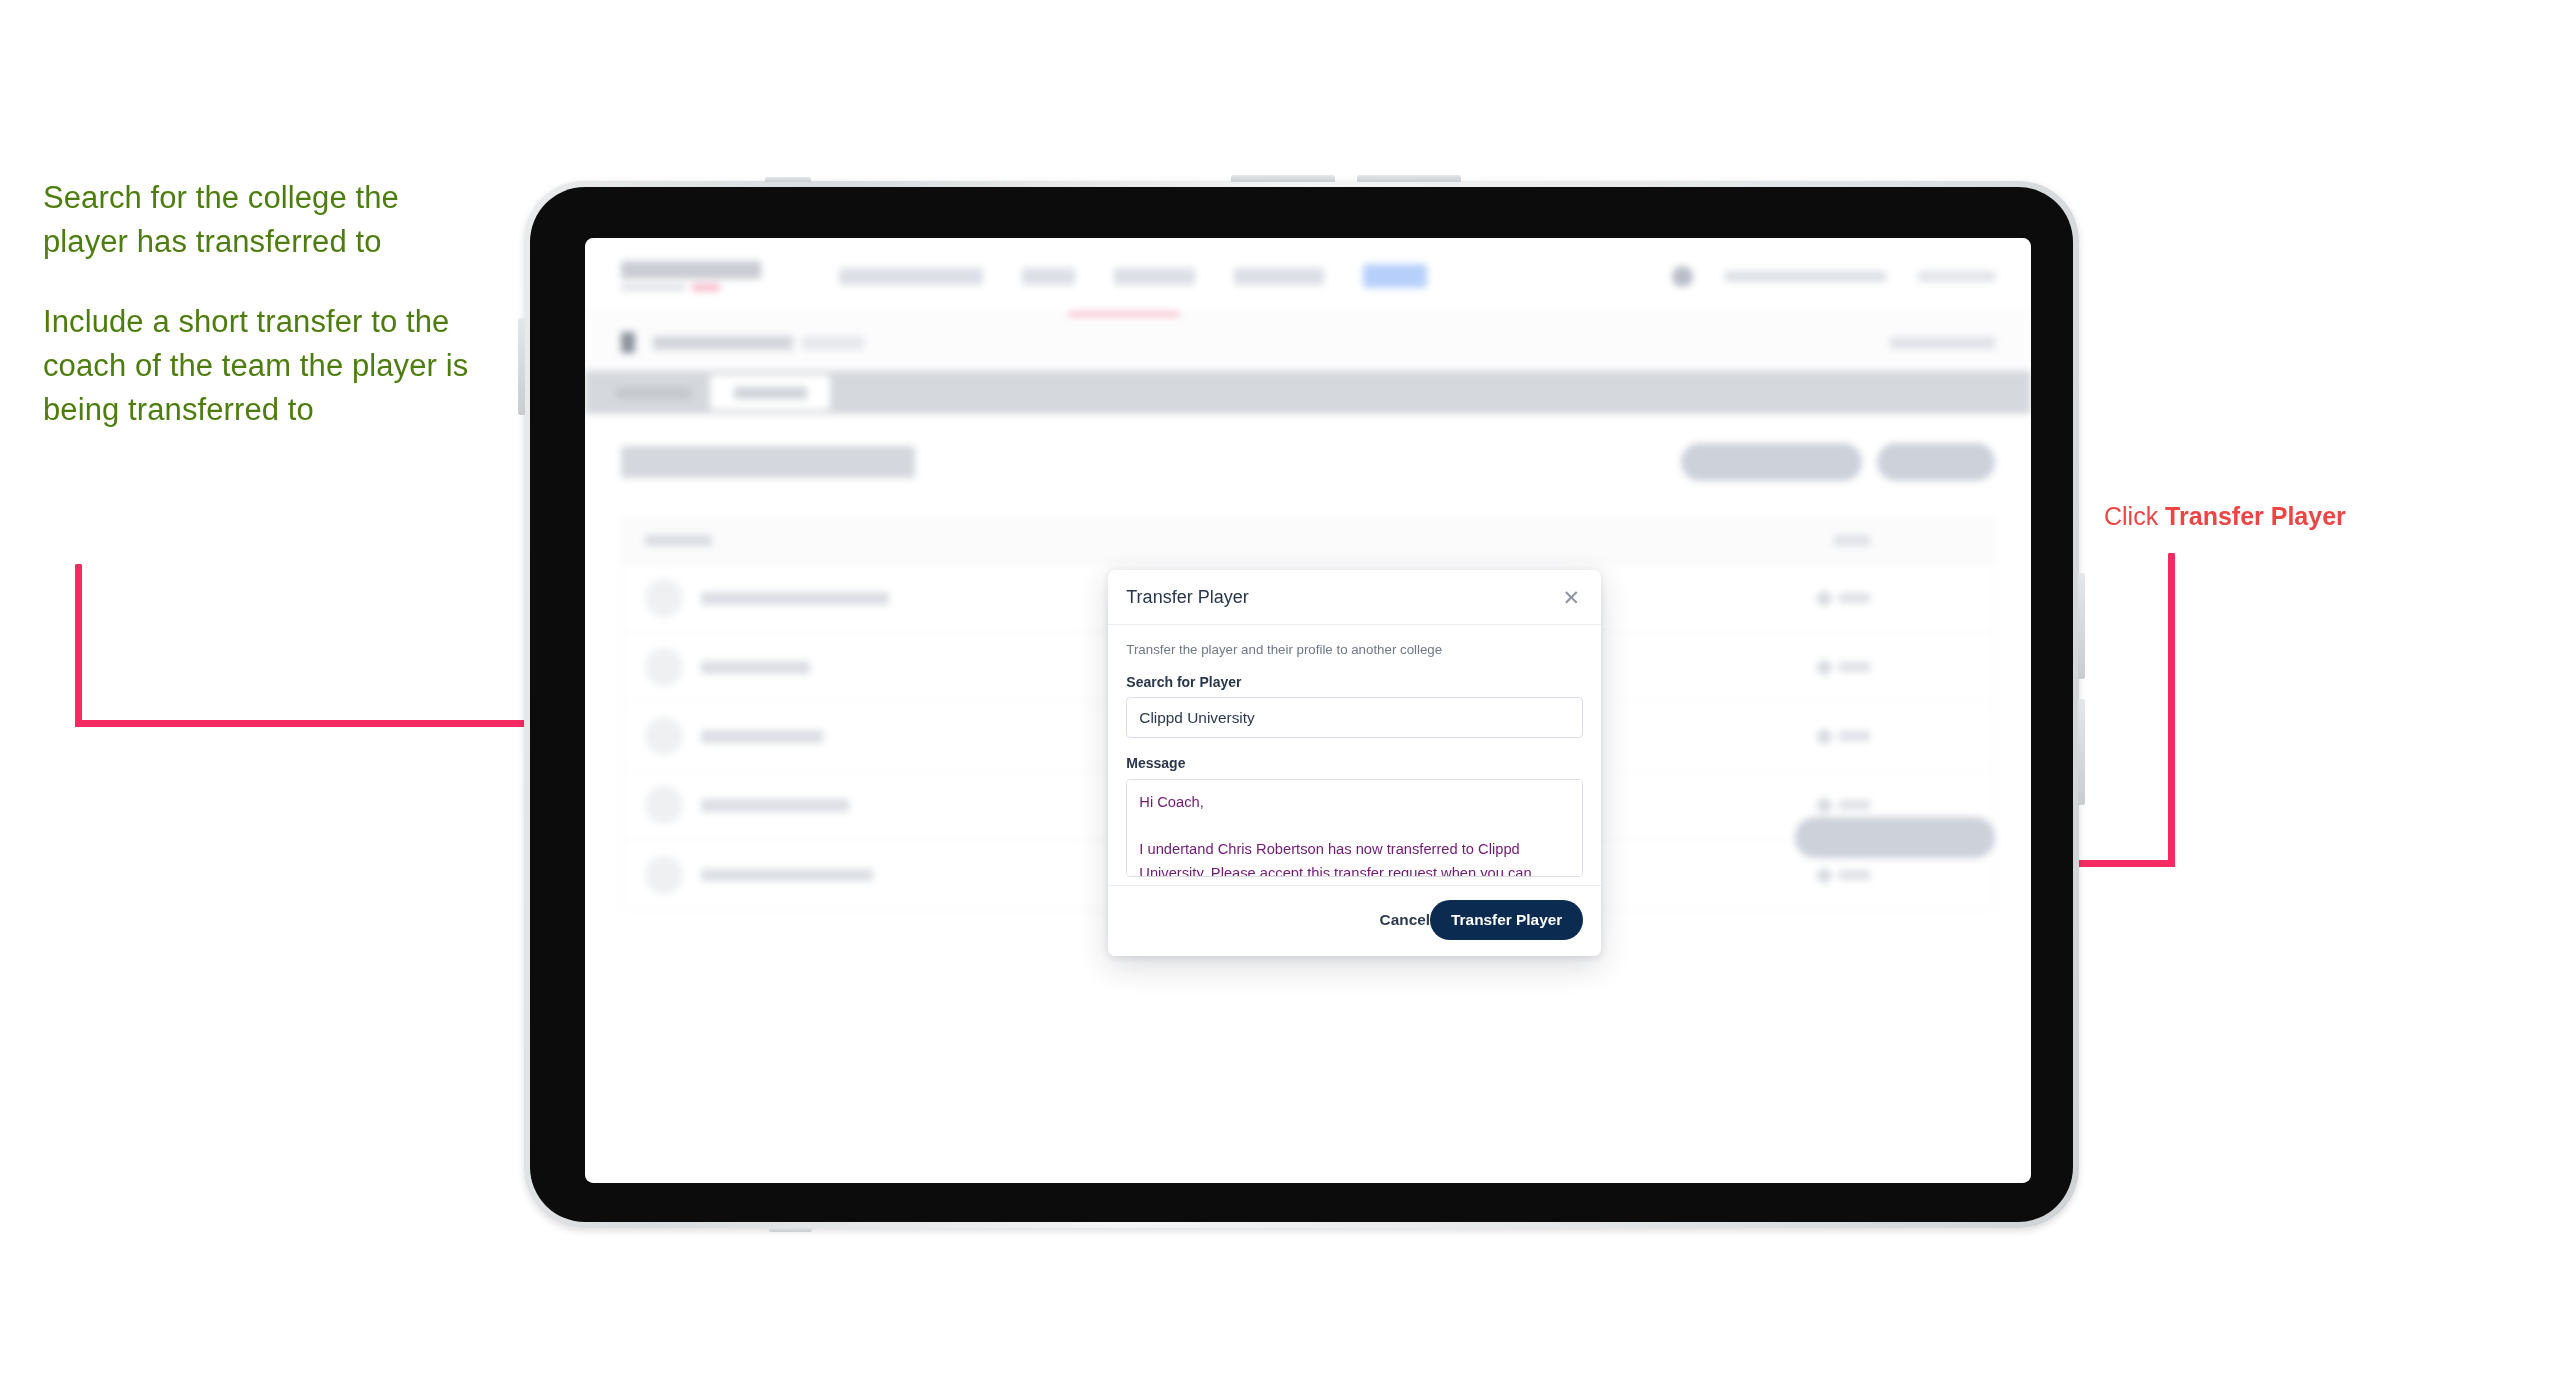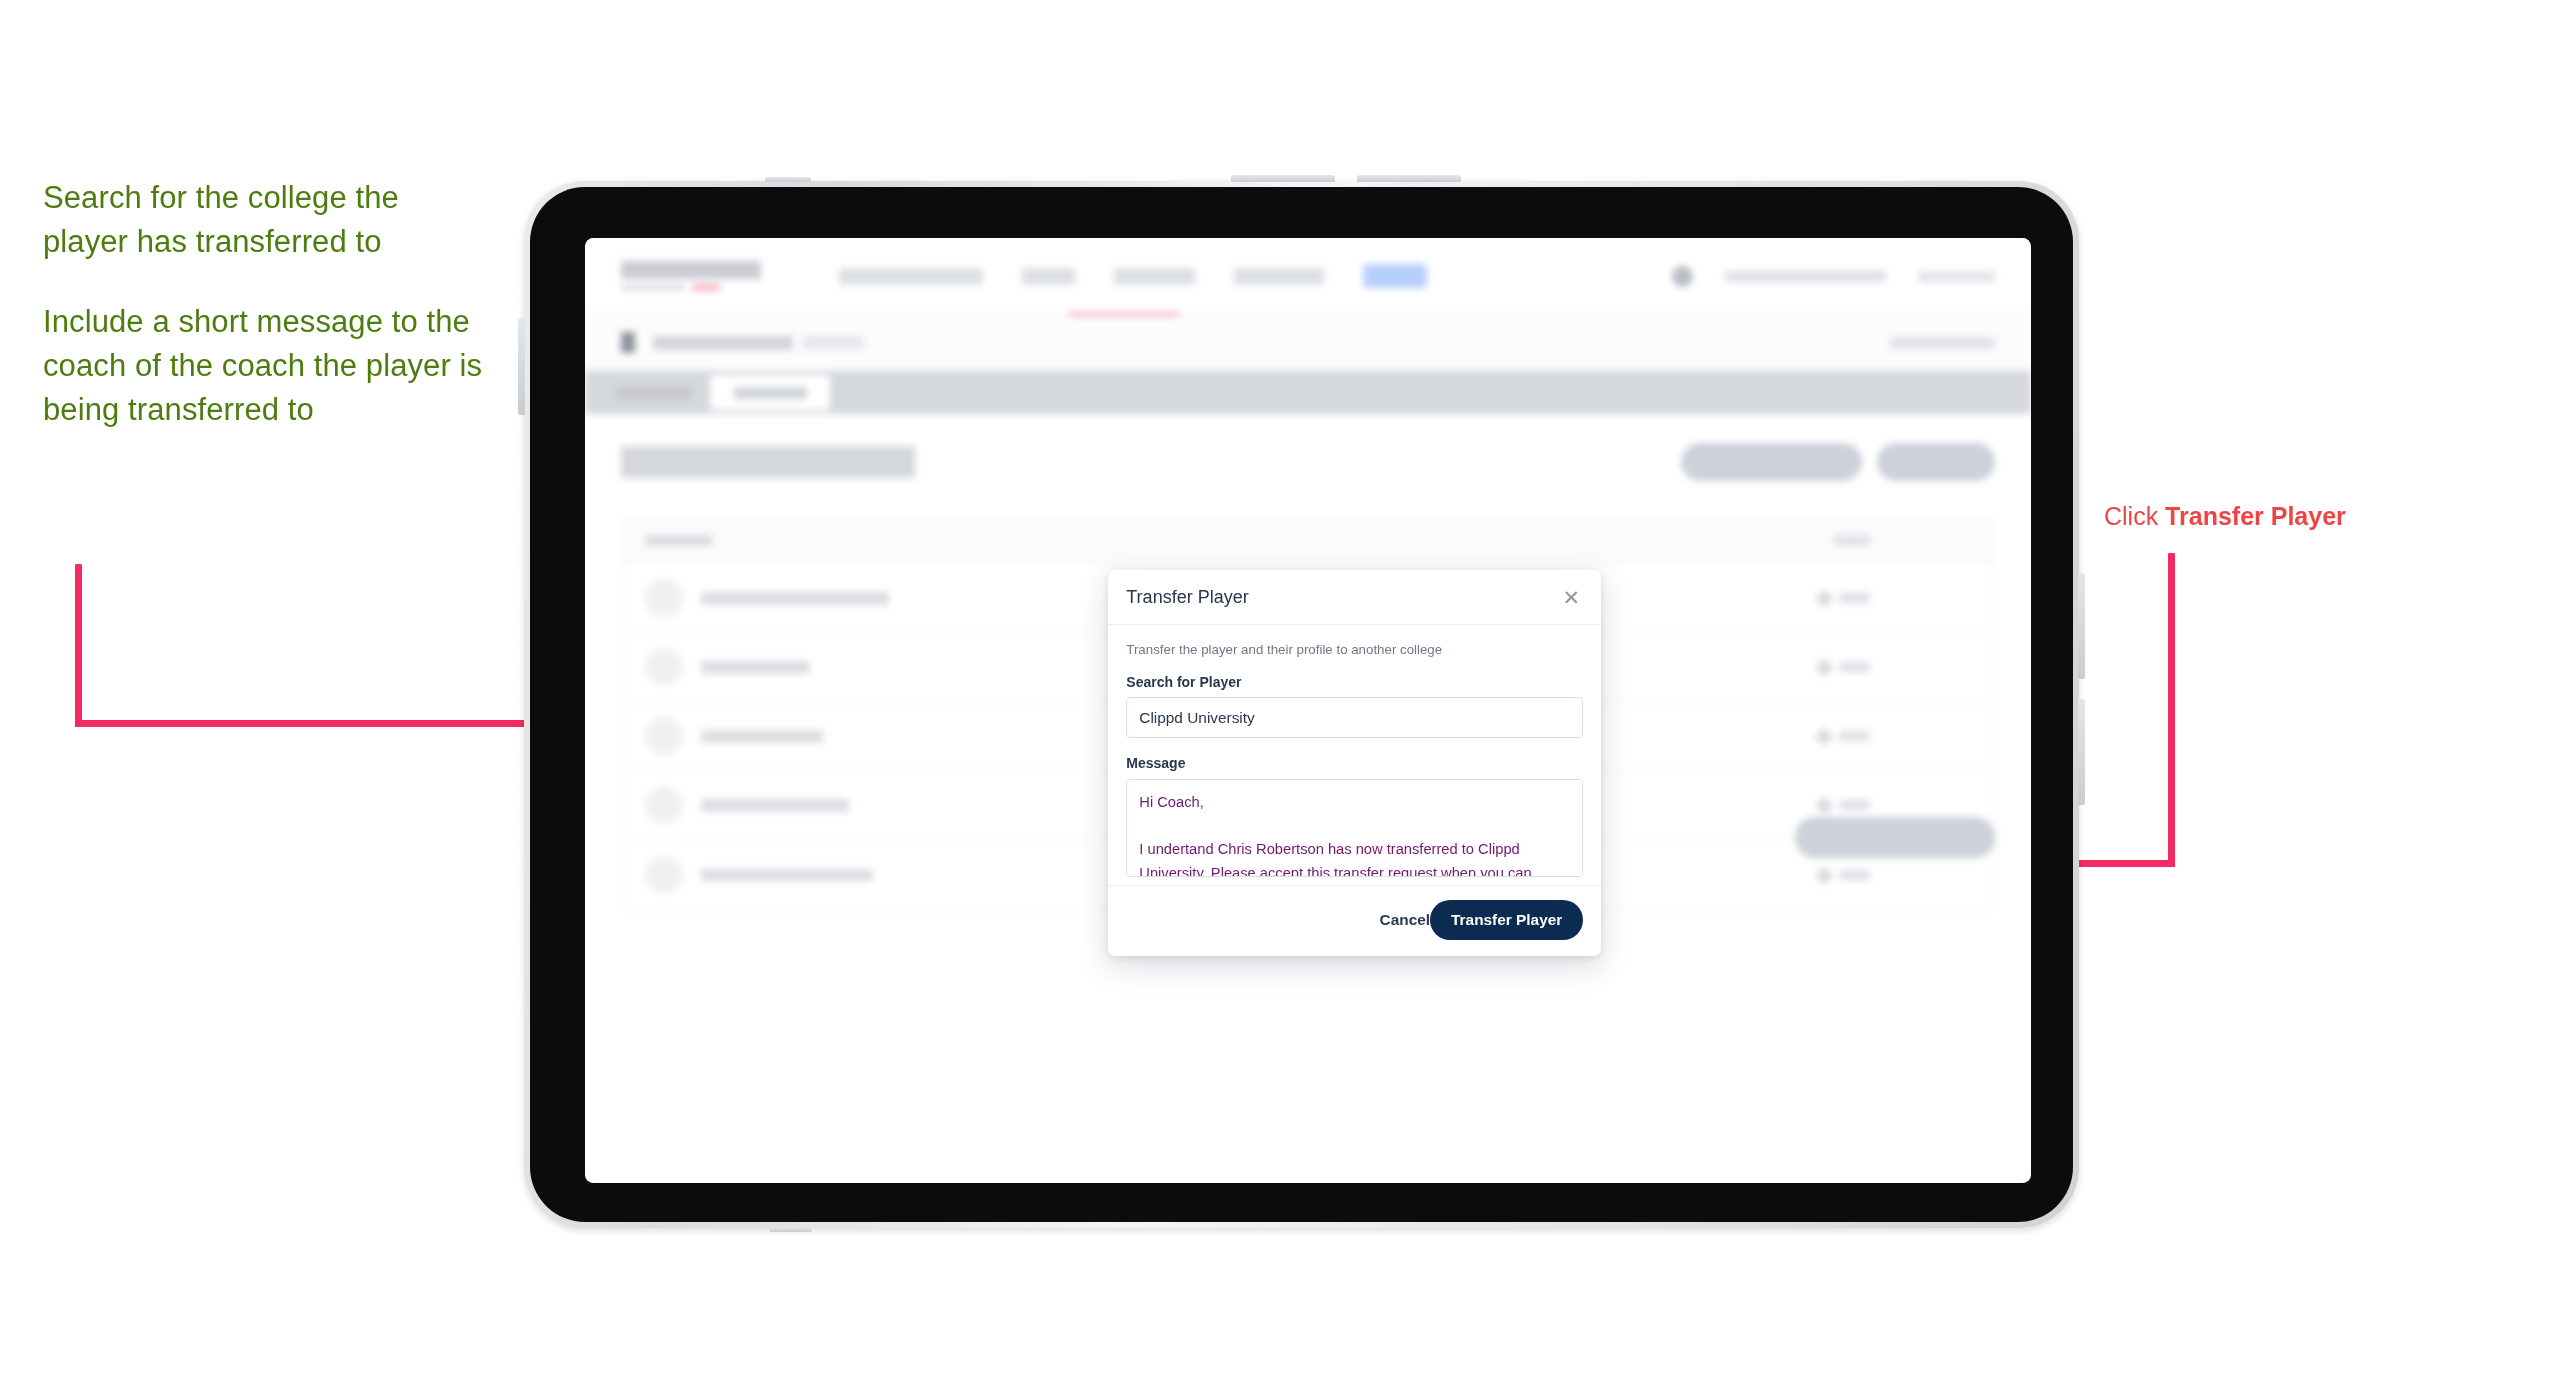--- a/index.html
+++ b/index.html
@@ -281,21 +281,21 @@
     font-family: "Liberation Sans", sans-serif;
   }
 </style>
 </head>
 <body>
 
 <div id="stage">
 
   <div class="annot-left">
     <p>Search for the college the player has transferred to</p>
-    <p>Include a short message to the coach of the coach the player is being transferred to</p>
+    <p>Include a short transfer to the coach of the team the player is being transferred to</p>
   </div>
 
   <div class="pink-line" id="left-vline"></div>
   <div class="pink-line" id="left-hline"></div>
   <svg id="left-arrowhead" viewBox="0 0 66 66">
     <polyline points="8,6 54,33 8,60" fill="none" stroke="#F32B62" stroke-width="10" stroke-linecap="square" stroke-linejoin="miter"></polyline>
   </svg>
 
   <div class="annot-right">
     <span>Click </span><b>Transfer Player</b>

